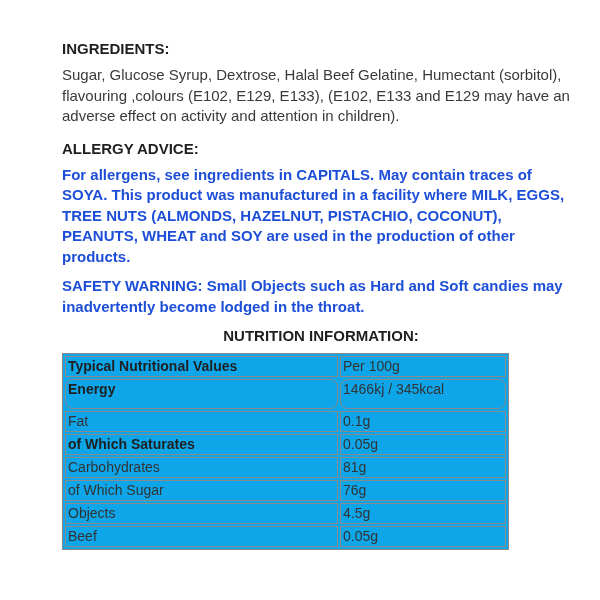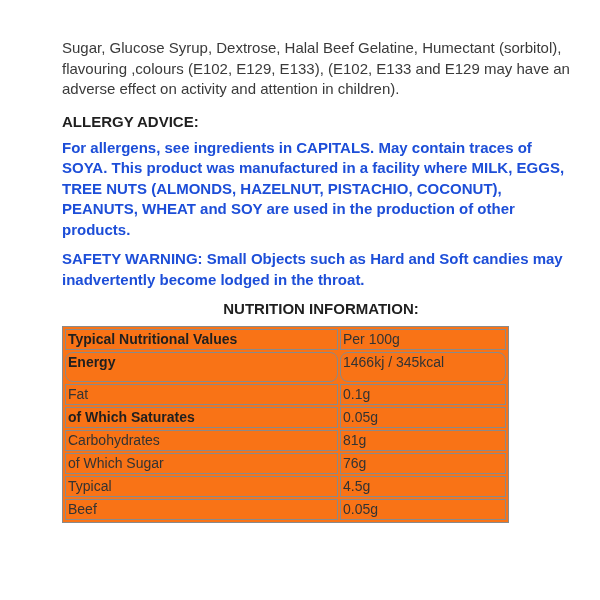--- a/index.html
+++ b/index.html
@@ -39,21 +39,21 @@
   #ingredients-para { margin-bottom: 11px; }
   #allergy-para { margin-bottom: 9px; }
   #safety-para { margin-bottom: 8px; }
   #nutrition-heading { margin-bottom: 7px; text-align: center; }
 
   table.nutrition {
     border-collapse: separate;
     border-spacing: 2px;
     border: 1px solid #8a8a8a;
     width: 447px;
-    background: #f97316;
+    background: #0ea5e9;
     table-layout: fixed;
   }
   table.nutrition td {
     border: 1px solid #8a8a8a;
     padding: 1px 2px;
     vertical-align: top;
     font-size: 14px;
     line-height: 17px;
     color: #333333;
     height: 17px;
@@ -67,20 +67,21 @@
   table.nutrition tr.tall td {
     height: 26px;
     border-radius: 8px;
   }
 </style>
 </head>
 <body>
 
 <div class="page">
 
+  <div class="heading" id="ingredients-heading">INGREDIENTS:</div>
 
   <div class="para" id="ingredients-para">Sugar, Glucose Syrup, Dextrose, Halal Beef Gelatine, Humectant (sorbitol),
 flavouring ,colours (E102, E129, E133), (E102, E133 and E129 may have an
 adverse effect on activity and attention in children).</div>
 
   <div class="heading" id="allergy-heading">ALLERGY ADVICE:</div>
 
   <div class="para bold" id="allergy-para">For allergens, see ingredients in CAPITALS. May contain traces of
 SOYA. This product was manufactured in a facility where MILK, EGGS,
 TREE NUTS (ALMONDS, HAZELNUT, PISTACHIO, COCONUT),
@@ -116,21 +117,21 @@
       </tr>
       <tr>
         <td class="label-cell">Carbohydrates</td>
         <td class="value-cell">81g</td>
       </tr>
       <tr>
         <td class="label-cell">of Which Sugar</td>
         <td class="value-cell">76g</td>
       </tr>
       <tr>
-        <td class="label-cell">Typical</td>
+        <td class="label-cell">Objects</td>
         <td class="value-cell">4.5g</td>
       </tr>
       <tr>
         <td class="label-cell">Beef</td>
         <td class="value-cell">0.05g</td>
       </tr>
     </tbody>
   </table>
 
 </div>

